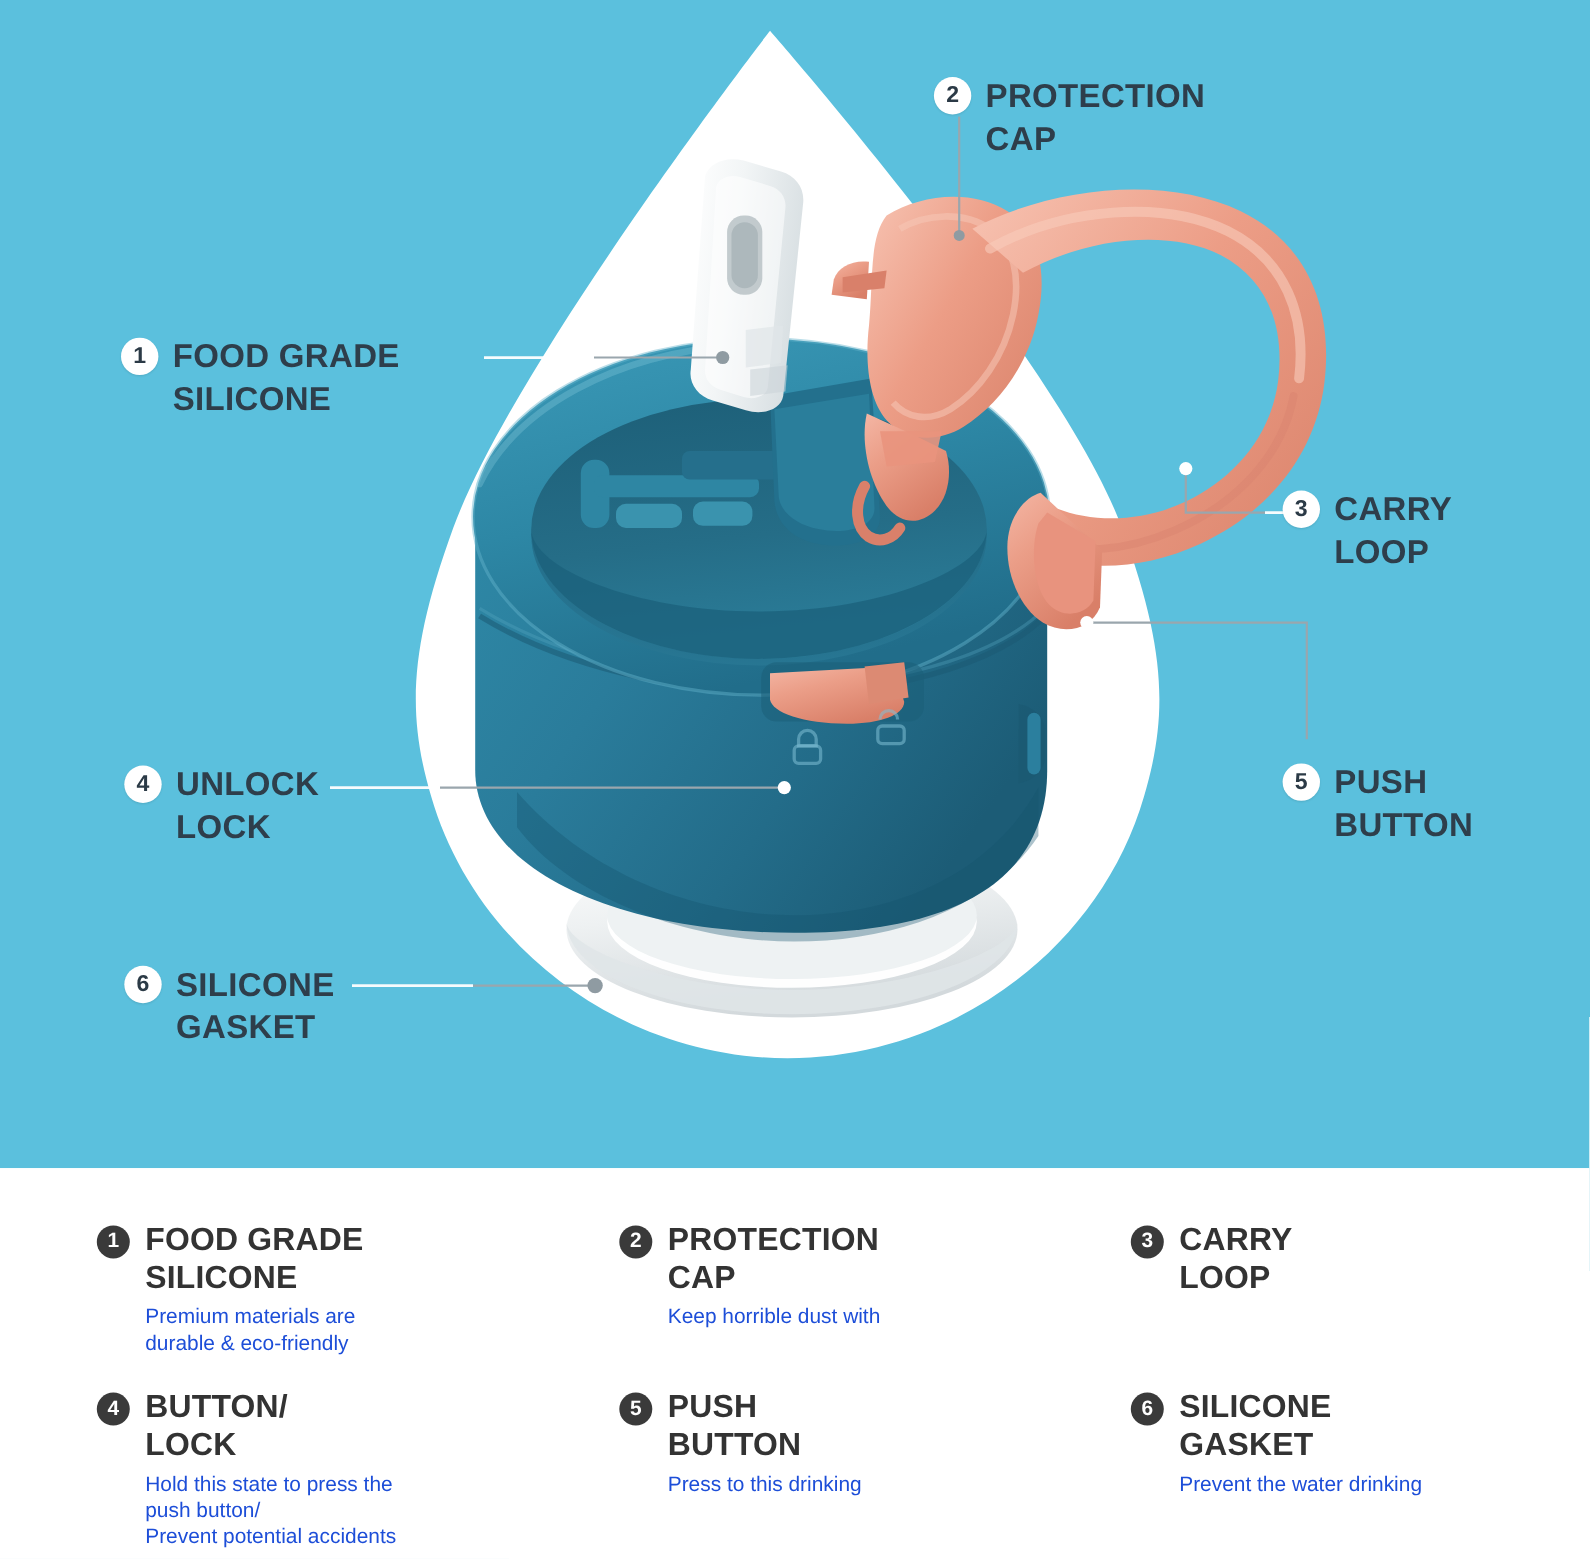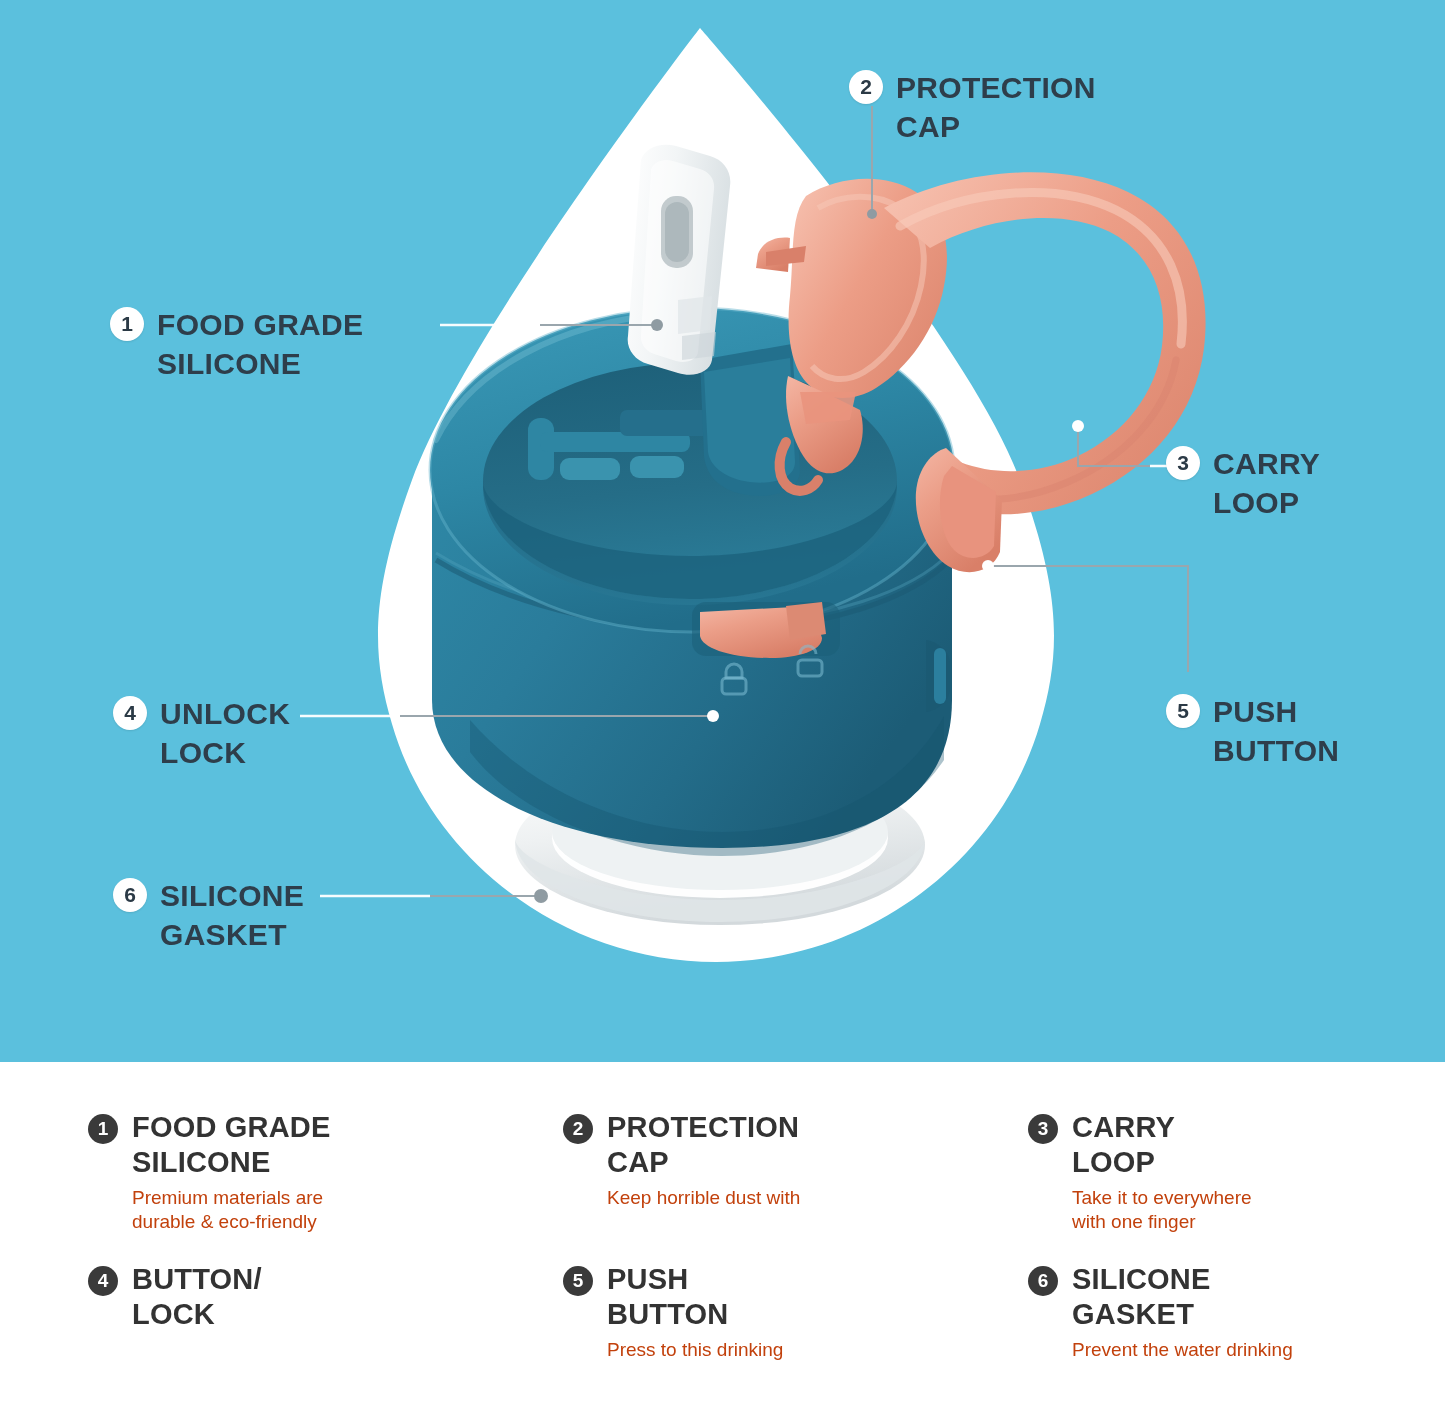--- a/index.html
+++ b/index.html
@@ -124,21 +124,21 @@
   .legend-body { padding-top: 0; }
   .legend-title {
     color: #333333;
     font-size: 29px;
     font-weight: bold;
     line-height: 1.22;
     letter-spacing: 0.2px;
     white-space: pre-line;
   }
   .legend-desc {
-    color: #c2410c;
+    color: #1d4ed8;
     font-size: 19px;
     line-height: 1.27;
     margin-top: 5px;
     white-space: pre-line;
   }
 </style>
 </head>
 <body>
 
 <div class="page">
@@ -388,30 +388,31 @@
 CAP</div>
           <div class="legend-desc">Keep horrible dust with</div>
         </div>
       </div>
 
       <div class="legend-item">
         <div class="legend-badge">3</div>
         <div class="legend-body">
           <div class="legend-title">CARRY
 LOOP</div>
-          <div class="legend-desc">Take it to everywhere
-with one finger</div>
         </div>
       </div>
 
       <div class="legend-item">
         <div class="legend-badge">4</div>
         <div class="legend-body">
           <div class="legend-title">BUTTON/
 LOCK</div>
+          <div class="legend-desc">Hold this state to press the
+push button/
+Prevent potential accidents</div>
         </div>
       </div>
 
       <div class="legend-item">
         <div class="legend-badge">5</div>
         <div class="legend-body">
           <div class="legend-title">PUSH
 BUTTON</div>
           <div class="legend-desc">Press to this drinking</div>
         </div>

